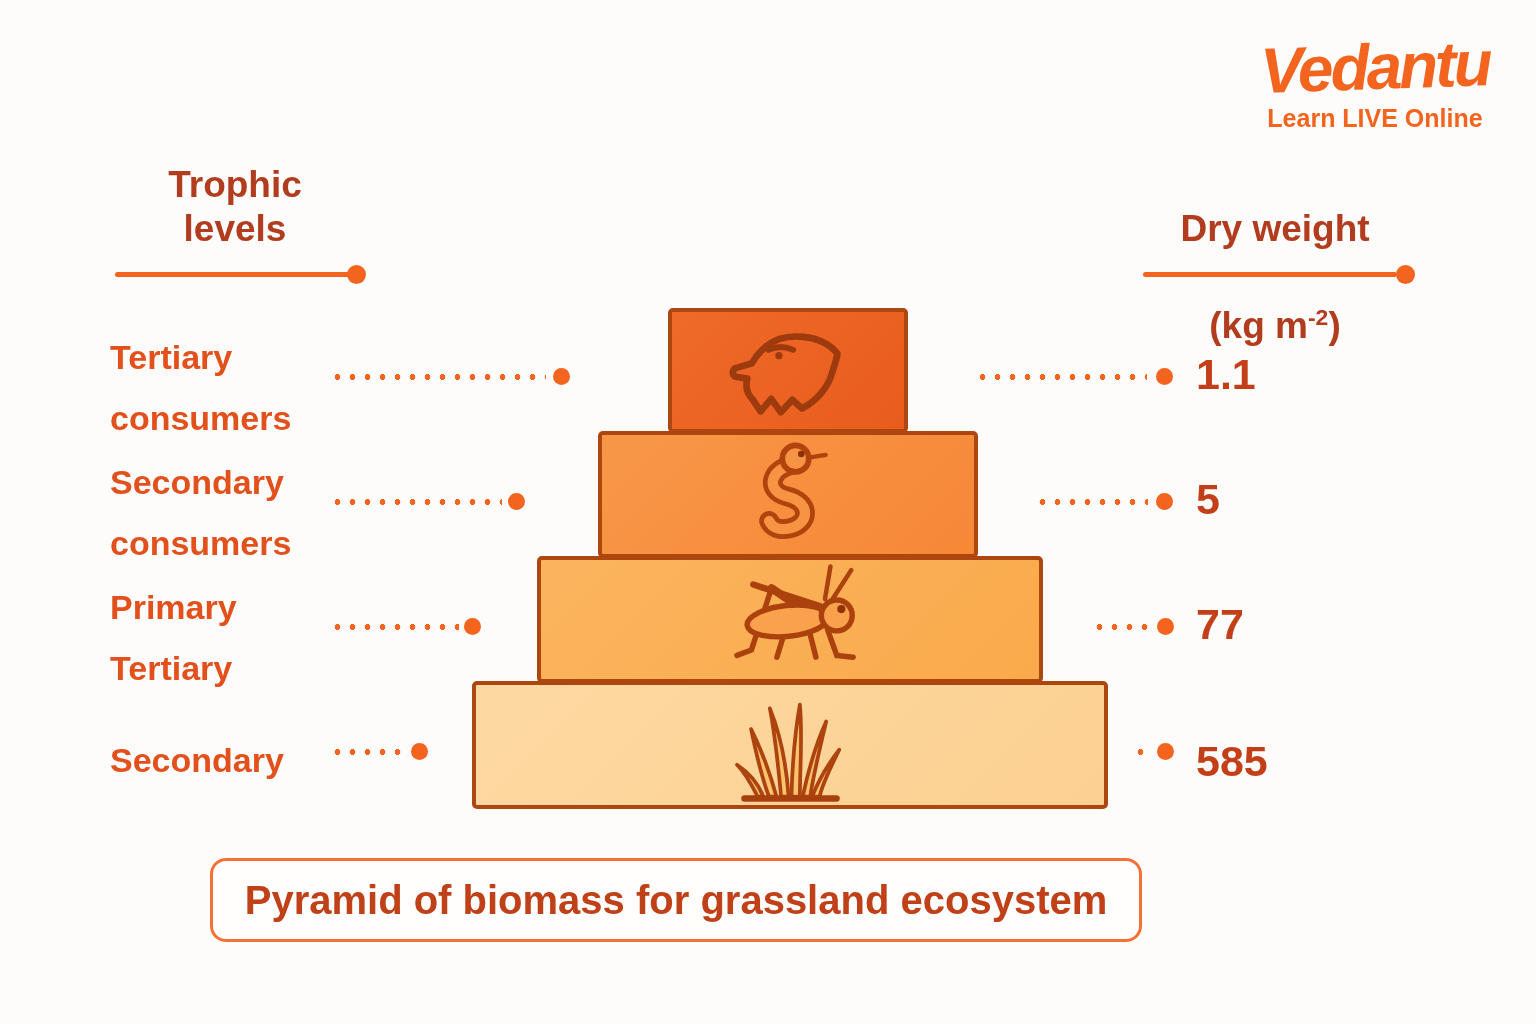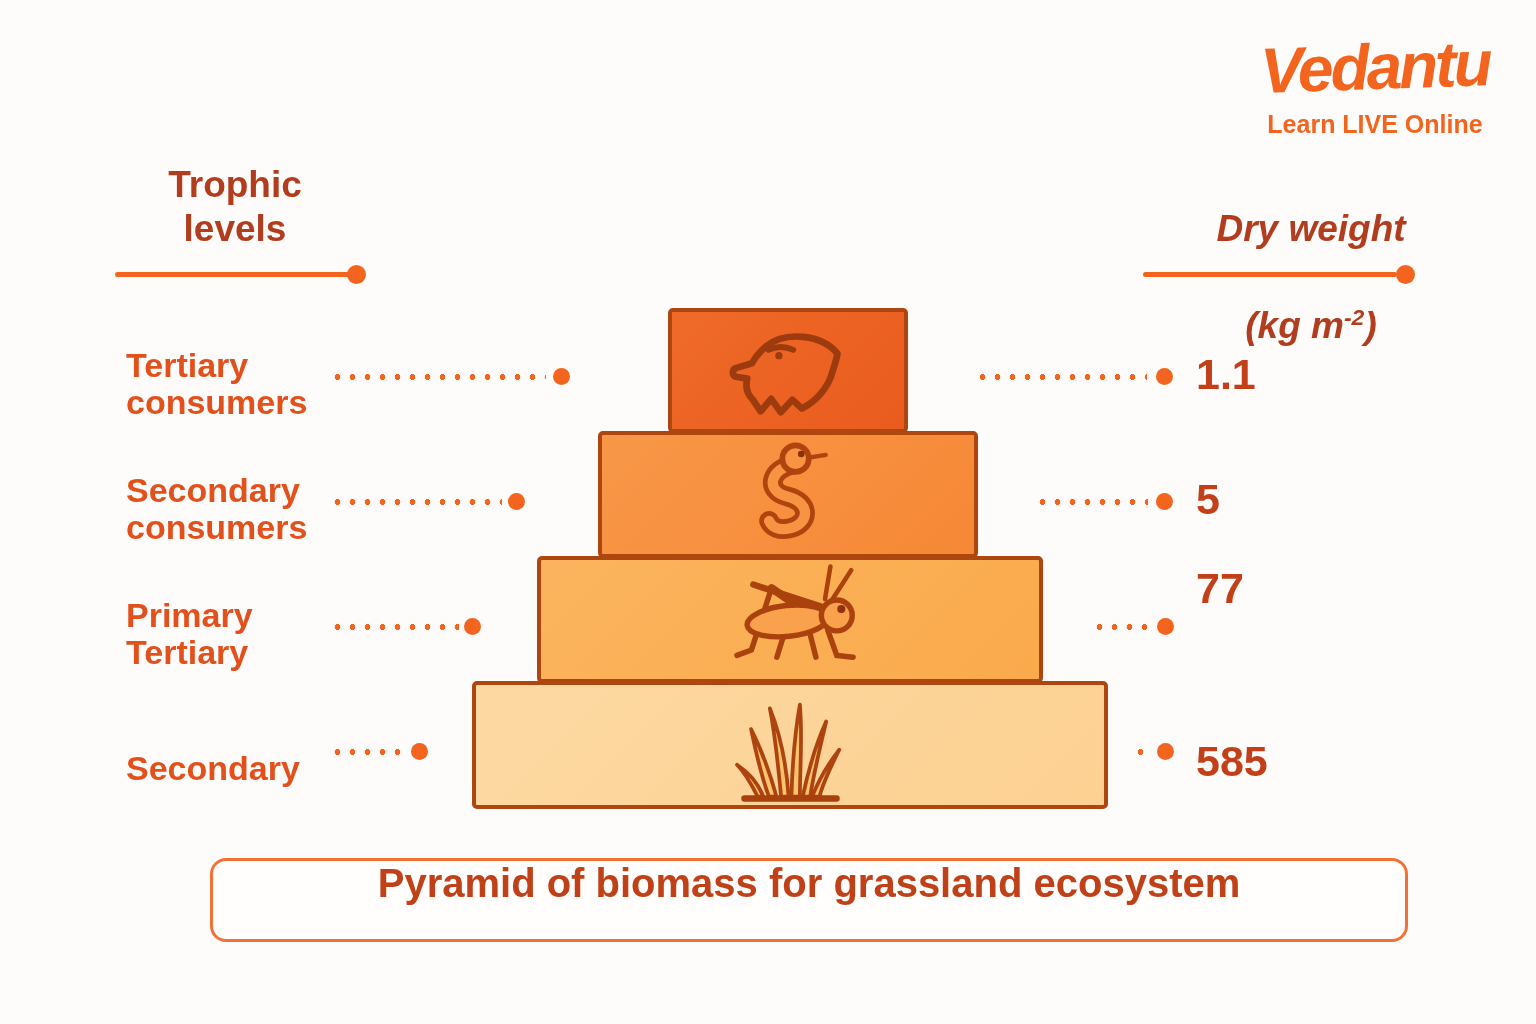--- a/index.html
+++ b/index.html
@@ -27,37 +27,37 @@
   }
   .abs{position:absolute;}
 
   
   .logo-box{left:1230px;top:30px;width:290px;text-align:center;}
   .wordmark{
     font-size:64px;font-weight:bold;font-style:italic;
     color:var(--accent);letter-spacing:-3px;line-height:74px;
     transform:rotate(-2deg);
   }
-  .tagline{font-size:25px;font-weight:600;color:var(--accent);margin-top:6px;}
+  .tagline{font-size:25px;font-weight:600;color:var(--accent);}
 
   
   .col-header{
     font-size:37px;font-weight:bold;color:var(--heading);
     text-align:center;line-height:44px;white-space:pre-line;
   }
   .hdr-left{left:115px;top:163px;width:240px;}
-  .hdr-right{left:1166px;top:163px;width:290px;font-style:italic;}
+  .hdr-right{left:1130px;top:163px;width:290px;}
   .hdr-right sup{font-size:0.62em;}
   .hline{height:5px;background:var(--accent);border-radius:3px;}
   .hline-dot{width:19px;height:19px;border-radius:50%;background:var(--accent);}
 
   
   .row-label{
     font-size:34px;font-weight:bold;color:var(--label);
-    line-height:37px;white-space:pre-line;width:250px;left:126px;margin-top:20px;
+    line-height:61px;white-space:pre-line;width:250px;left:110px;
   }
 
   
   .leader{
     height:6px;
     background-image:radial-gradient(circle,var(--accent) 2.7px,transparent 3.1px);
     background-size:15px 6px;background-repeat:repeat-x;background-position:left center;
   }
   .bigdot{width:17px;height:17px;border-radius:50%;background:var(--accent);}
 
@@ -77,23 +77,23 @@
     background:linear-gradient(135deg,#ef6a29,#e95c1d);}
   .tier-2{left:598px;top:431px;width:380px;height:127px;
     background:linear-gradient(135deg,#f89748,#f68836);}
   .tier-3{left:537px;top:556px;width:506px;height:127px;
     background:linear-gradient(135deg,#fbb45e,#faaa4b);}
   .tier-4{left:472px;top:681px;width:636px;height:128px;
     background:linear-gradient(135deg,#fdd9a2,#fcd091);}
 
   
   .caption-box{
-    left:210px;top:858px;width:1198px;height:84px;
+    left:210px;top:858px;width:932px;height:84px;
     border:3px solid #f47136;border-radius:16px;background:#fffefd;
-    display:flex;justify-content:center;
+    display:flex;align-items:center;justify-content:center;
   }
   .caption-text{font-size:40px;font-weight:bold;color:var(--caption-text);}
 </style>
 </head>
 <body>
 
 <div class="abs logo-box">
   <div class="wordmark">Vedantu</div>
   <div class="tagline">Learn LIVE Online</div>
 </div>
@@ -137,21 +137,21 @@
 <div class="abs bigdot" style="left:1156px;top:493px;"></div>
 
 <div class="abs leader" style="left:1092px;top:624px;width:57px;"></div>
 <div class="abs bigdot" style="left:1157px;top:618px;"></div>
 
 <div class="abs leader" style="left:1133px;top:749px;width:18px;"></div>
 <div class="abs bigdot" style="left:1157px;top:743px;"></div>
 
 <div class="abs row-value" style="top:350px;">1.1</div>
 <div class="abs row-value" style="top:475px;">5</div>
-<div class="abs row-value" style="top:564px;">77</div>
+<div class="abs row-value" style="top:600px;">77</div>
 <div class="abs row-value" style="top:737px;">585</div>
 
 <div class="abs tier tier-4">
   <svg width="205" height="122" viewBox="0 0 210 130">
     <g stroke="#ad430f" stroke-width="4" stroke-linejoin="round" fill="#fcc36e">
       <path d="M 70 120 C 62 104 56 94 48 86 C 60 94 70 104 76 120 Z"></path>
       <path d="M 82 120 C 73 96 68 72 63 48 C 75 72 84 98 90 120 Z"></path>
       <path d="M 95 120 C 92 88 89 56 83 26 C 96 58 101 92 103 120 Z"></path>
       <path d="M 106 120 C 107 85 110 50 115 22 C 118 55 115 90 115 120 Z"></path>
       <path d="M 118 120 C 124 92 132 64 143 40 C 136 70 129 98 126 120 Z"></path>

